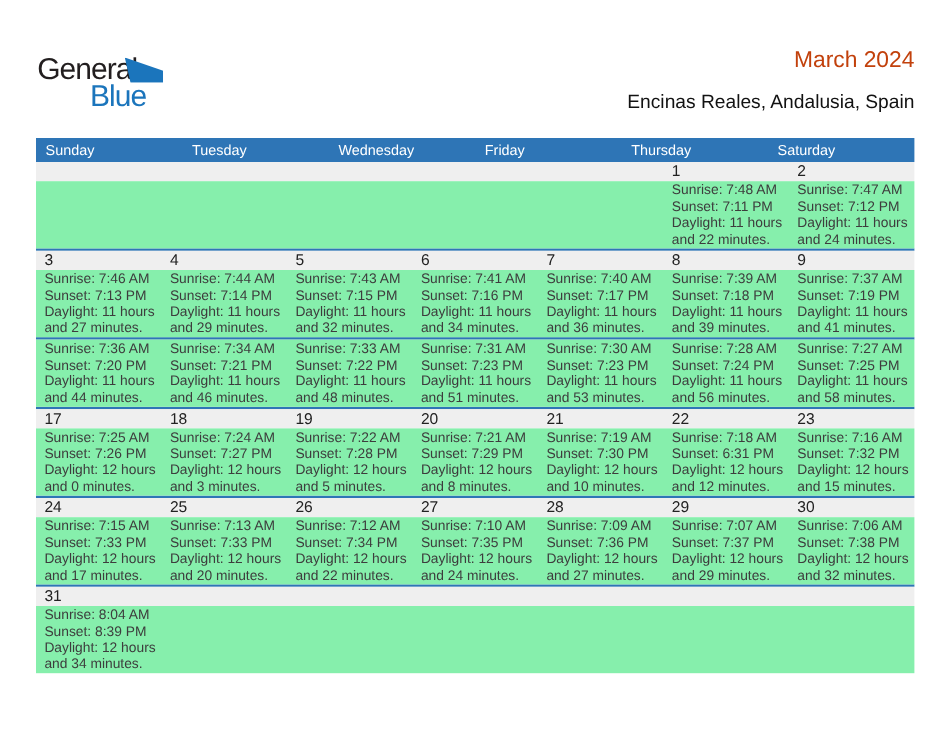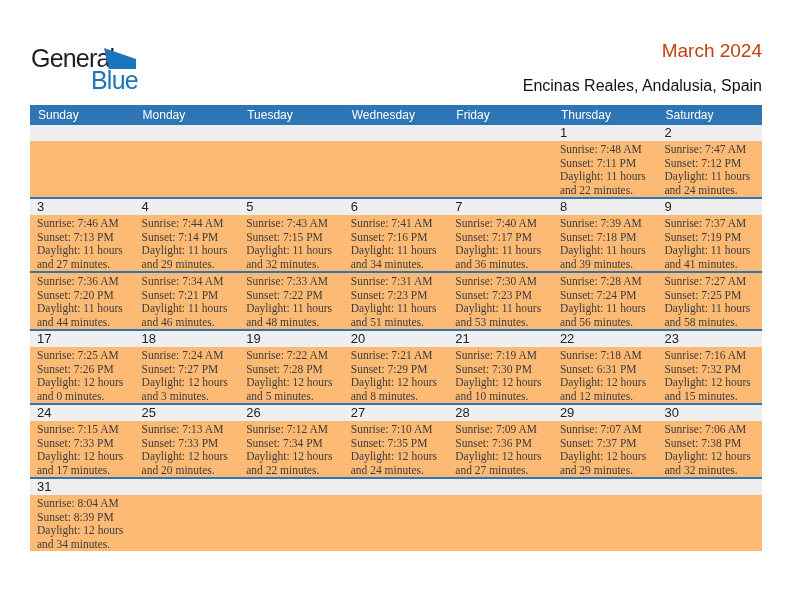--- a/index.html
+++ b/index.html
@@ -10,39 +10,39 @@
     --blue:#2e75b6; --brand:#1b75bc; --strip:#efefef;
   }
   .page { position:absolute; inset:0; }
 
   
   .brand { position:absolute; left:31px; top:44px; width:130px; height:52px; }
   .brand-general { position:absolute; left:0; top:2px; font-size:25px; line-height:1;
     color:#221e1f; letter-spacing:-0.8px; }
   .brand-tri { position:absolute; left:73px; top:4px; width:32px; height:21px;
     background:var(--brand); clip-path:polygon(0 0, 100% 52%, 100% 100%, 15% 100%); }
-  .brand-blue { position:absolute; left:60px; top:24px; font-size:25px; line-height:1;
+  .brand-blue { position:absolute; left:44px; top:24px; font-size:25px; line-height:1;
     color:var(--brand); letter-spacing:-0.8px; }
 
   
   .titles { position:absolute; right:30px; top:36px; text-align:right; }
   .cal-title { font-size:19px; color:#c2410c; line-height:30px; }
   .cal-subtitle { font-size:16px; color:#121212; margin-top:11px; }
 
   
-  .calendar { position:absolute; left:30px; top:105px; width:732px; }
+  .calendar { position:absolute; left:30px; top:115px; width:732px; }
   .dow-row { display:flex; background:var(--blue); height:20px; }
   .dow-cell { flex:1 1 0; color:#ffffff; font-size:12px; line-height:20px;
     padding-left:8px; box-sizing:border-box; overflow:hidden; }
   .week { border-bottom:2px solid var(--blue); }
   .week.last { border-bottom:none; }
   .num-strip { display:flex; background:var(--strip); height:16px; }
   .num-cell { flex:1 1 0; font-size:13px; color:#222222; line-height:16px;
     padding-left:7px; box-sizing:border-box; }
-  .content-row { display:flex; min-height:56px; background:#fdba74;font-family:Liberation Serif, serif; }
+  .content-row { display:flex; min-height:56px; background:#86efac; }
   .content-cell { flex:1 1 0; padding:2px 3px 0 7px; box-sizing:border-box; overflow:hidden; }
   .cell-line { font-size:11.5px; line-height:13.5px; color:#3d3d3d; white-space:nowrap; }
 </style>
 </head>
 <body style="--blue: #2e75b6; --brand: #1b75bc; --strip: #efefef;">
 
 <div class="page">
 
   <div class="brand">
     <div class="brand-general">General</div>
@@ -51,21 +51,20 @@
   </div>
 
   <div class="titles">
     <div class="cal-title">March 2024</div>
     <div class="cal-subtitle">Encinas Reales, Andalusia, Spain</div>
   </div>
 
   <div class="calendar">
     <div class="dow-row">
         <div class="dow-cell">Sunday</div>
-        <div class="dow-cell">Monday</div>
         <div class="dow-cell">Tuesday</div>
         <div class="dow-cell">Wednesday</div>
         <div class="dow-cell">Friday</div>
         <div class="dow-cell">Thursday</div>
         <div class="dow-cell">Saturday</div>
       </div>
     <div id="weeks">
         <div class="week">
           <div class="num-strip">
             <div class="num-cell"></div>

